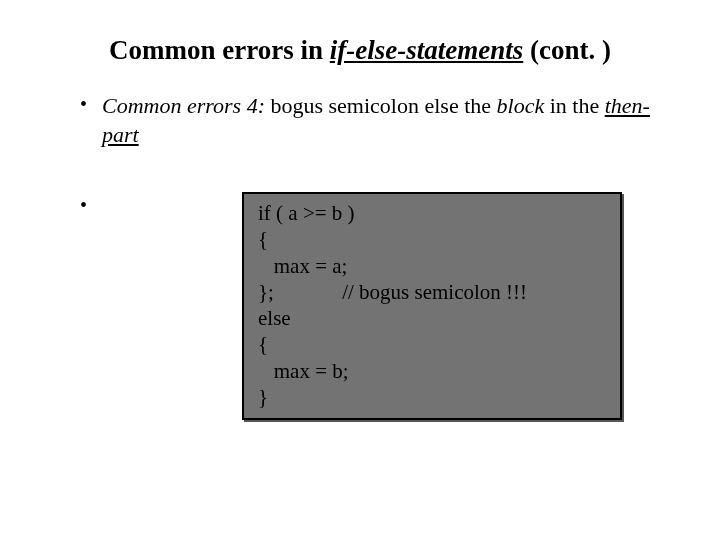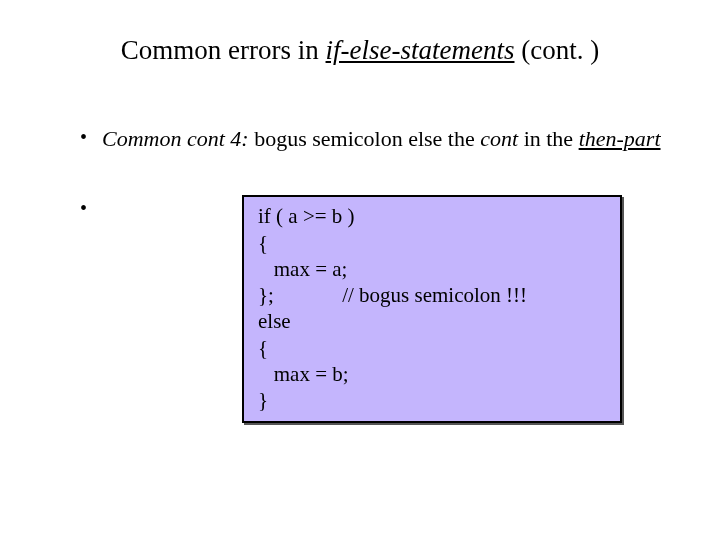--- a/index.html
+++ b/index.html
@@ -12,23 +12,23 @@
     color: #000000;
   }
   .slide {
     box-sizing: border-box;
     width: 720px;
     height: 540px;
     padding: 34px 52px 20px 52px;
   }
   .title {
     font-size: 27px;
-    font-weight: normal;
+    font-weight: bold;
     text-align: center;
-    margin: 0 0 56px 0;
+    margin: 0 0 23px 0;
     line-height: 1.25;
   }
   .title .ital { font-style: italic; }
   .title .under { text-decoration: underline; }
   ul.bullets {
     list-style: none;
     padding: 0;
     margin: 0 0 0 28px;
   }
   ul.bullets > li {
@@ -45,42 +45,42 @@
     top: 0;
     font-size: 20px;
   }
   .ital { font-style: italic; }
   .under { text-decoration: underline; }
   .codebox-wrap {
     margin: 10px 0 0 140px;
     width: 380px;
   }
   .codebox {
-    background: #c4b5fd;
+    background: #737373;
     border: 2px solid #000000;
     box-shadow: 2px 2px 0 #555;
     padding: 6px 14px 8px 14px;
     font-family: "Times New Roman", Times, serif;
     font-size: 21px;
     line-height: 1.25;
     white-space: pre;
   }
 </style>
 </head>
 <body>
 
 <div class="slide">
 
   <h1 class="title">
     <span>Common errors in </span><span class="ital under">if-else-statements</span><span> (cont. )</span>
   </h1>
 
   <ul class="bullets">
     <li>
-      <span class="ital">Common cont 4:</span><span> bogus semicolon else the </span><span class="ital">cont</span><span> in the </span><span class="ital under">then-part</span>
+      <span class="ital">Common errors 4:</span><span> bogus semicolon else the </span><span class="ital">block</span><span> in the </span><span class="ital under">then-part</span>
     </li>
     <li>
       <div class="codebox-wrap">
         <div class="codebox"><span>if ( a &gt;= b )</span>
 <span>{</span>
 <span>   max = a;</span>
 <span>};             // bogus semicolon !!!</span>
 <span>else</span>
 <span>{</span>
 <span>   max = b;</span>

